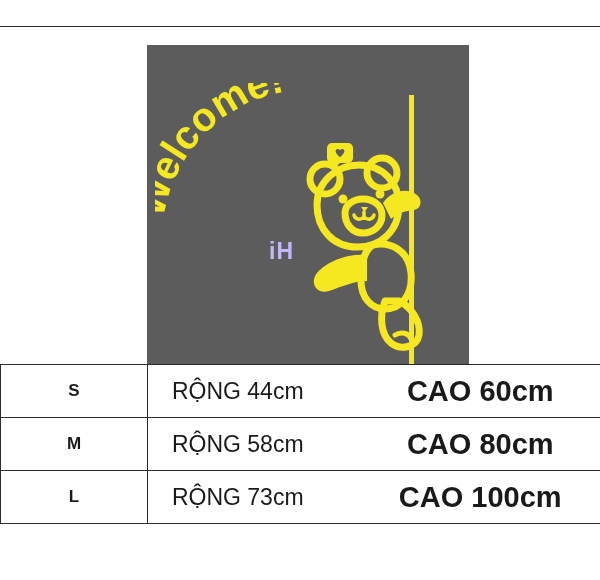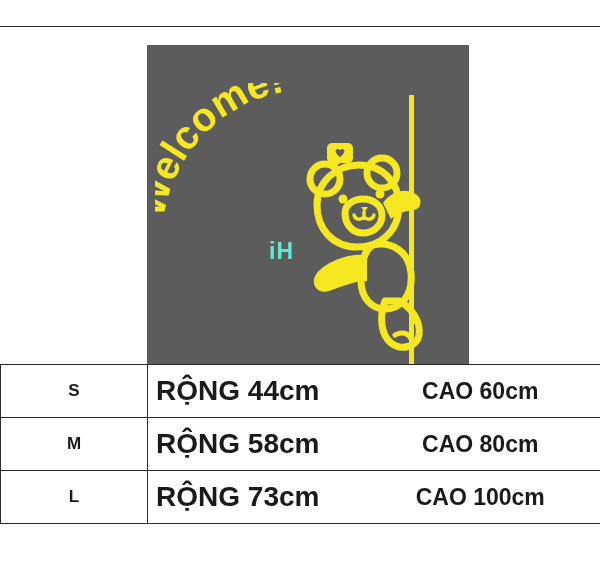--- a/index.html
+++ b/index.html
@@ -57,21 +57,21 @@
     left: 178px;
     top: 96px;
     width: 34px;
     height: 34px;
   }
   
   .ih-text {
     position: absolute;
     left: 122px;
     top: 193px;
-    color: #5eead4;
+    color: #c4b5fd;
     font-size: 23px;
     font-weight: bold;
     letter-spacing: 1px;
     font-family: "Liberation Sans", sans-serif;
   }
   
   .bear {
     position: absolute;
     left: 140px;
     top: 50px;
@@ -97,26 +97,26 @@
     color: #1a1a1a;
     box-sizing: border-box;
   }
   .col-size {
     width: 147px;
     font-size: 17px;
     font-weight: bold;
   }
   .col-w {
     width: 180px;
-    font-size: 28px;
-    font-weight: bold;
+    font-size: 23px;
+    font-weight: normal;
   }
   .col-h {
     width: 273px;
-    font-size: 23px;
+    font-size: 29px;
     font-weight: bold;
     border-left: none !important;
     text-align: left;
     padding-left: 34px;
   }
   .col-w {
     border-right: none !important;
   }
 </style>
 </head>

